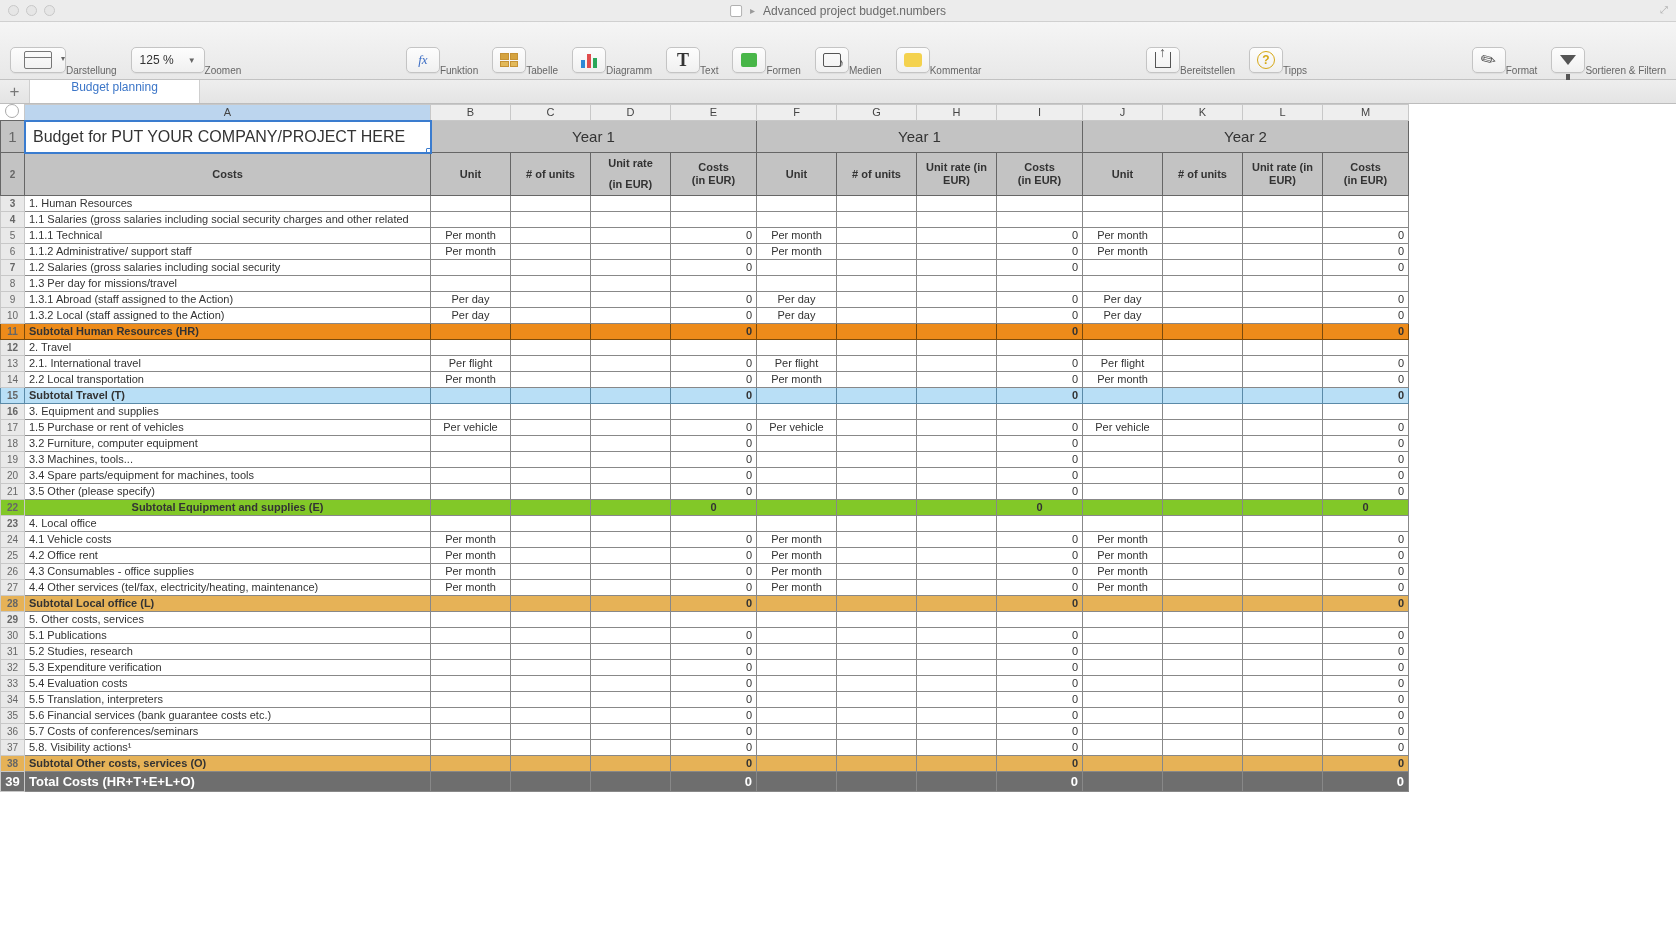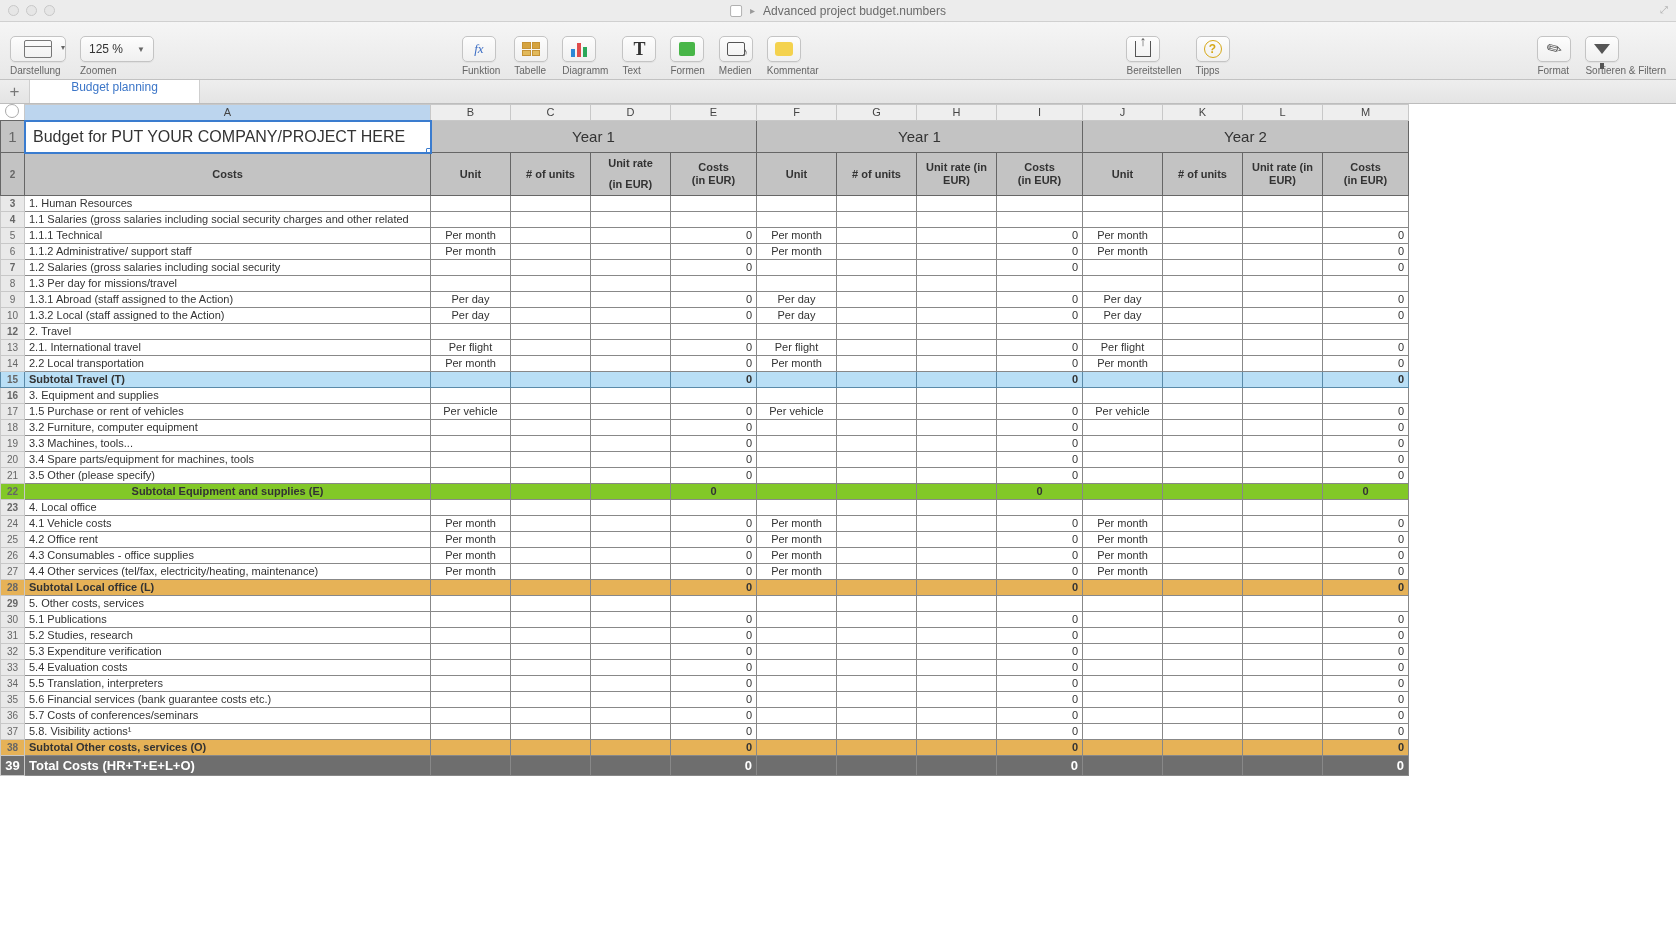--- a/index.html
+++ b/index.html
@@ -23,21 +23,21 @@
   
   .titlebar{height:22px;background:var(--title-bg);display:flex;align-items:center;padding:0 8px;border-bottom:1px solid #d0d0d0;position:relative;}
   .traffic{display:flex;gap:7px;}
   .tl{width:11px;height:11px;border-radius:50%;background:#e6e6e6;border:1px solid #c8c8c8;}
   .title-center{position:absolute;left:50%;transform:translateX(-50%);display:flex;align-items:center;gap:6px;color:#6a6a6a;}
   .title-icon{width:12px;height:12px;background:#fff;border:1px solid #b0b0b0;border-radius:2px;display:inline-block;}
   .title-arrow{margin:0 2px;color:#9a9a9a;font-size:10px;}
   .fullscreen{position:absolute;right:8px;top:4px;font-size:10px;color:#aaa;}
   
   .toolbar{height:58px;background:var(--toolbar-bg);border-bottom:1px solid #c2c2c2;display:flex;align-items:flex-end;padding:4px 10px 3px;}
-  .tbgroup{display:flex;flex-direction:column;align-items:flex-start;margin-right:14px;}
+  .tbgroup{display:flex;flex-direction:row;align-items:flex-end;margin-right:14px;}
   .tbbtn{display:flex;align-items:center;justify-content:center;height:26px;min-width:34px;border:1px solid #c4c4c4;border-radius:5px;background:linear-gradient(#fdfdfd,#f0f0f0);box-shadow:0 1px 1px rgba(0,0,0,.05);margin-bottom:3px;}
   .tblabel{font-size:10px;color:#666;text-align:center;white-space:nowrap;}
   .zoom .tbbtn{min-width:74px;justify-content:space-between;padding:0 8px;font-size:12px;color:#333;}
   .zoom .arrow{font-size:8px;color:#666;}
   .spacer{flex:1;}
   .fx{font-style:italic;font-family:Georgia,serif;font-size:13px;color:#3d6ec4;}
   .icon-table{width:18px;height:14px;display:grid;grid-template-columns:1fr 1fr;grid-template-rows:1fr 1fr;gap:1px;}
   .icon-table span{background:#e2b95a;border:0.5px solid #c59235;}
   .icon-table span:nth-child(1),.icon-table span:nth-child(2){background:#d5a33f;}
   .icon-chart{display:flex;align-items:flex-end;gap:2px;height:16px;}
@@ -398,20 +398,36 @@
             <td class="num">0</td>
             <td class="ctr">Per day</td>
             <td></td>
             <td></td>
             <td class="num">0</td>
             <td class="ctr">Per day</td>
             <td></td>
             <td></td>
             <td class="num">0</td>
           </tr>
+          <tr class="orange">
+            <td class="rownum">11</td>
+            <td class="bold">Subtotal Human Resources (HR)</td>
+            <td class="ctr"></td>
+            <td></td>
+            <td></td>
+            <td class="num">0</td>
+            <td class="ctr"></td>
+            <td></td>
+            <td></td>
+            <td class="num">0</td>
+            <td class="ctr"></td>
+            <td></td>
+            <td></td>
+            <td class="num">0</td>
+          </tr>
           <tr class="section">
             <td class="rownum">12</td>
             <td>2. Travel</td>
             <td class="ctr"></td>
             <td></td>
             <td></td>
             <td class="num"></td>
             <td class="ctr"></td>
             <td></td>
             <td></td>

